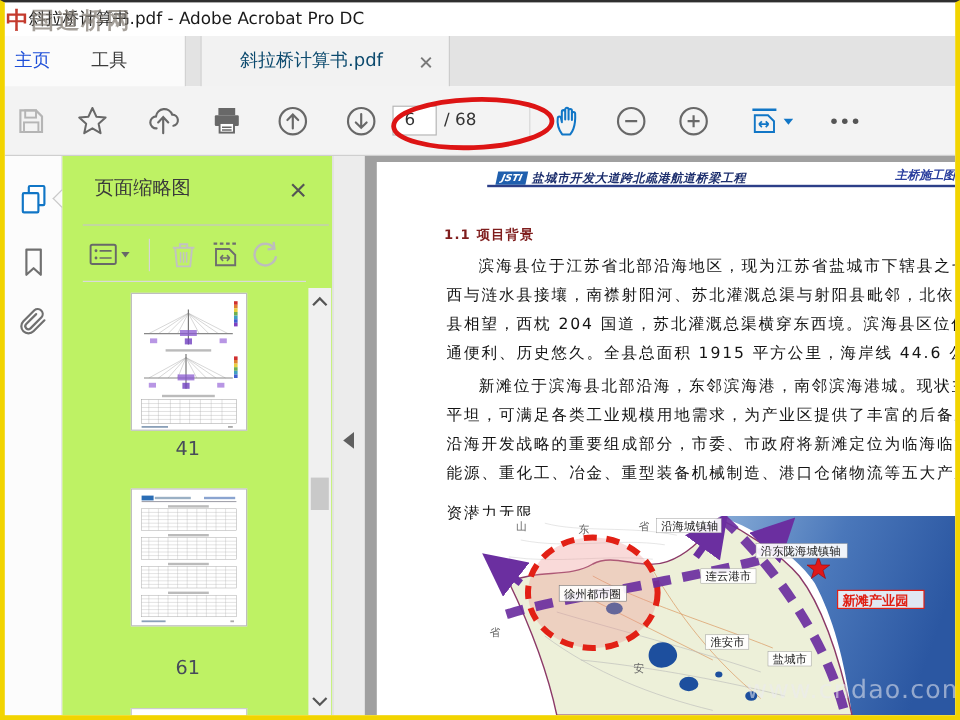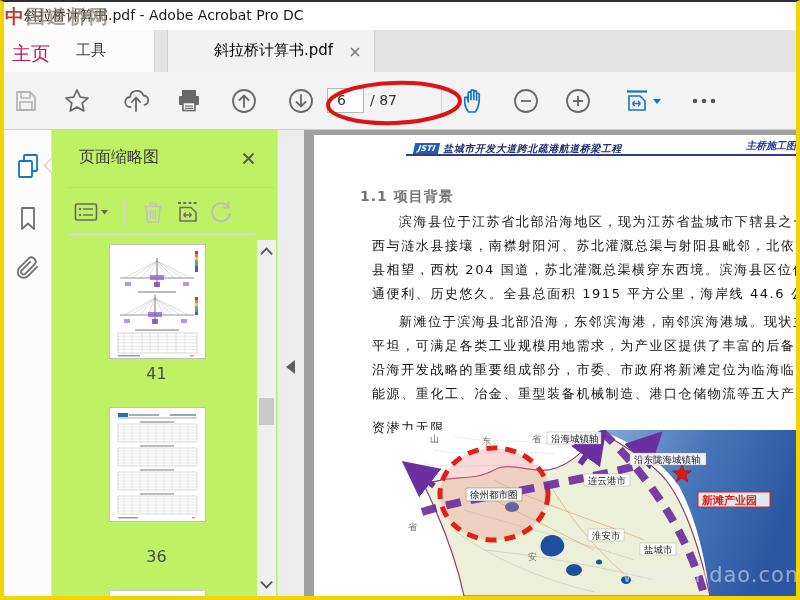--- a/index.html
+++ b/index.html
@@ -10,24 +10,24 @@
   
   .titlebar{position:absolute;left:0;right:0;top:0;height:28px;background:#ffffff;}
   .title-text{position:absolute;left:20px;top:5px;font-size:14px;color:#1a1a1a;white-space:nowrap;}
   .overlay-wm{position:absolute;left:1px;top:2px;font-size:19px;font-weight:bold;letter-spacing:2px;z-index:50;pointer-events:none;white-space:nowrap;text-align:right;}
   .wm-first{color:#c43b2e;}
   .wm-rest{color:rgba(125,118,110,0.7);}
 
   
   .tabbar{position:absolute;left:0;right:0;top:28px;height:42px;background:#e3e3e3;}
   .tab-left-seg{position:absolute;left:0;top:0;width:150px;height:42px;background:#fbfbfb;border-right:1px solid #d2d2d2;}
-  .tab-home{position:absolute;left:8px;top:11px;font-size:19px;color:#be185d;cursor:default;}
+  .tab-home{position:absolute;left:8px;top:11px;font-size:15px;color:#1d4ed8;cursor:default;}
   .tab-tools{position:absolute;left:72px;top:11px;font-size:15px;color:#3c3c3c;cursor:default;}
   .tab-doc{position:absolute;left:163px;top:0;width:208px;height:42px;background:#f2f2f2;border-left:1px solid #cdcdcd;border-right:1px solid #cdcdcd;box-sizing:border-box;}
-  .tab-doc-label{position:absolute;left:46px;top:11px;font-size:15px;color:#000000;white-space:nowrap;}
+  .tab-doc-label{position:absolute;left:32px;top:11px;font-size:15px;color:#0c4a6e;white-space:nowrap;}
   .tab-close{position:absolute;right:12px;top:14px;width:14px;height:14px;}
 
   
   .toolbar{position:absolute;left:0;right:0;top:70px;height:58px;background:#f3f3f3;border-bottom:1px solid #cfcfcf;box-sizing:border-box;}
   .tb{position:absolute;top:15px;width:28px;height:28px;}
   .tb svg{display:block;}
   .tb-divider{position:absolute;top:14px;width:1px;height:30px;background:#d6d6d6;}
   .pagebox{position:absolute;left:323px;top:16px;width:37px;height:25px;background:#fff;border:1px solid #b5b5b5;box-sizing:border-box;font-size:14px;color:#333;padding:3px 0 0 9px;}
   .page-total{position:absolute;left:366px;top:20px;font-size:14px;color:#333;white-space:nowrap;}
   .annotation-ellipse{position:absolute;left:320px;top:77px;width:140px;height:48px;z-index:60;pointer-events:none;}
@@ -59,21 +59,21 @@
 
   .docarea{position:absolute;left:300px;right:0;top:0;bottom:0;background:#a0a0a0;}
   .page{position:absolute;left:10px;top:5px;right:0;bottom:0;background:#fff;overflow:hidden;}
 
   .doc-header-left{position:absolute;left:100px;top:3px;white-space:nowrap;}
   .doc-logo{display:inline-block;background:#1f5fae;color:#fff;font-size:8px;font-weight:bold;font-style:italic;padding:1px 4px;transform:skewX(-12deg);vertical-align:middle;}
   .doc-header-text{font-size:10px;font-weight:bold;font-style:italic;color:#1d2f6e;margin-left:4px;letter-spacing:0.5px;vertical-align:middle;}
   .doc-header-right{position:absolute;left:432px;top:4px;font-size:10px;font-weight:bold;font-style:italic;color:#2a3f9e;white-space:nowrap;}
   .doc-header-rule{position:absolute;left:92px;right:0;top:19px;border-top:2px solid #2c3f88;}
   .doc-h1{position:absolute;left:60px;top:24px;font-size:16px;font-weight:bold;color:#1c1c1c;letter-spacing:2px;white-space:nowrap;}
-  .doc-h2{position:absolute;left:46px;top:53px;font-size:14px;font-weight:bold;color:#737373;letter-spacing:1px;white-space:nowrap;}
+  .doc-h2{position:absolute;left:56px;top:53px;font-size:11px;font-weight:bold;color:#7f1d1d;letter-spacing:1px;white-space:nowrap;}
   .doc-line{position:absolute;left:58px;width:426px;height:22px;font-size:13px;color:#141414;letter-spacing:1.6px;white-space:nowrap;overflow:hidden;}
   .indent{padding-left:27px;}
   .doc-map{position:absolute;left:80px;top:295px;width:404px;height:166px;}
 </style>
 </head>
 <body>
 
 <div class="app">
 
   <div class="titlebar">
@@ -131,21 +131,21 @@
         </svg>
     </div>
     <div class="tb" style="left:283px">
       <svg width="28" height="28" viewBox="0 0 28 28">
           <circle cx="14" cy="14" r="11" stroke="#686868" stroke-width="1.8" fill="none"></circle>
           <path d="M14 8 V19 M9.5 15 L14 19.5 L18.5 15" stroke="#686868" stroke-width="1.8" fill="none" stroke-linecap="round"></path>
         </svg>
     </div>
 
     <div class="pagebox">6</div>
-    <div class="page-total">/ 87</div>
+    <div class="page-total">/ 68</div>
 
     <div class="tb-divider" style="left:437px"></div>
 
     <div class="tb" style="left:454px">
       <svg width="28" height="28" viewBox="0 0 24 28">
           <path d="M8.5 25 C5.5 21 4.2 15.5 4.8 11.2 C5 9.7 7.2 9.8 7.5 11.3 L8.2 14.8 L8.2 6.2 C8.2 4.3 11 4.3 11 6.2 L11 12.5 L11 4.2 C11 2.3 13.8 2.3 13.8 4.2 L13.8 12.5 L13.8 5.2 C13.8 3.3 16.6 3.3 16.6 5.2 L16.6 13 L16.6 7.6 C16.6 5.8 19.2 5.8 19.3 7.6 C19.5 11.6 19.2 16.6 17.8 20.4 C16.9 22.9 15.2 25 15.2 25 Z" stroke="#1176c6" stroke-width="1.7" fill="none" stroke-linejoin="round"></path>
         </svg>
     </div>
     <div class="tb" style="left:508px">
       <svg width="28" height="28" viewBox="0 0 28 28">
@@ -329,21 +329,21 @@
             <rect x="30" y="85" width="34" height="2" fill="#bbb"></rect>
             <rect x="8" y="88" width="79" height="18" stroke="#999" stroke-width="0.35" fill="none"></rect>
             <g stroke="#b0b0b0" stroke-width="0.3">
                 <path d="M8 91 H87 M8 94 H87 M8 97 H87 M8 100 H87 M8 103 H87 M14 88 V106 M22 88 V106 M30 88 V106 M38 88 V106 M46 88 V106 M54 88 V106 M62 88 V106 M70 88 V106 M78 88 V106"></path>
               </g>
           </g>
           <rect x="8" y="109" width="20" height="1.5" fill="#8aa0b8"></rect>
             <rect x="82" y="109" width="3" height="1.5" fill="#aaa"></rect>
         </svg>
       </div>
-      <div class="thumb-label" style="top:417px">36</div>
+      <div class="thumb-label" style="top:417px">61</div>
 
       <div class="thumb-partial" style="top:460px"></div>
 
       <div class="pscroll">
         <div class="pscroll-btn" style="top:4px">
           <svg width="15" height="15" viewBox="0 0 16 12">
               <polyline points="2,9 8,3 14,9" stroke="#555" stroke-width="2" fill="none"></polyline>
             </svg>
         </div>
         <div class="pscroll-thumb"></div>

